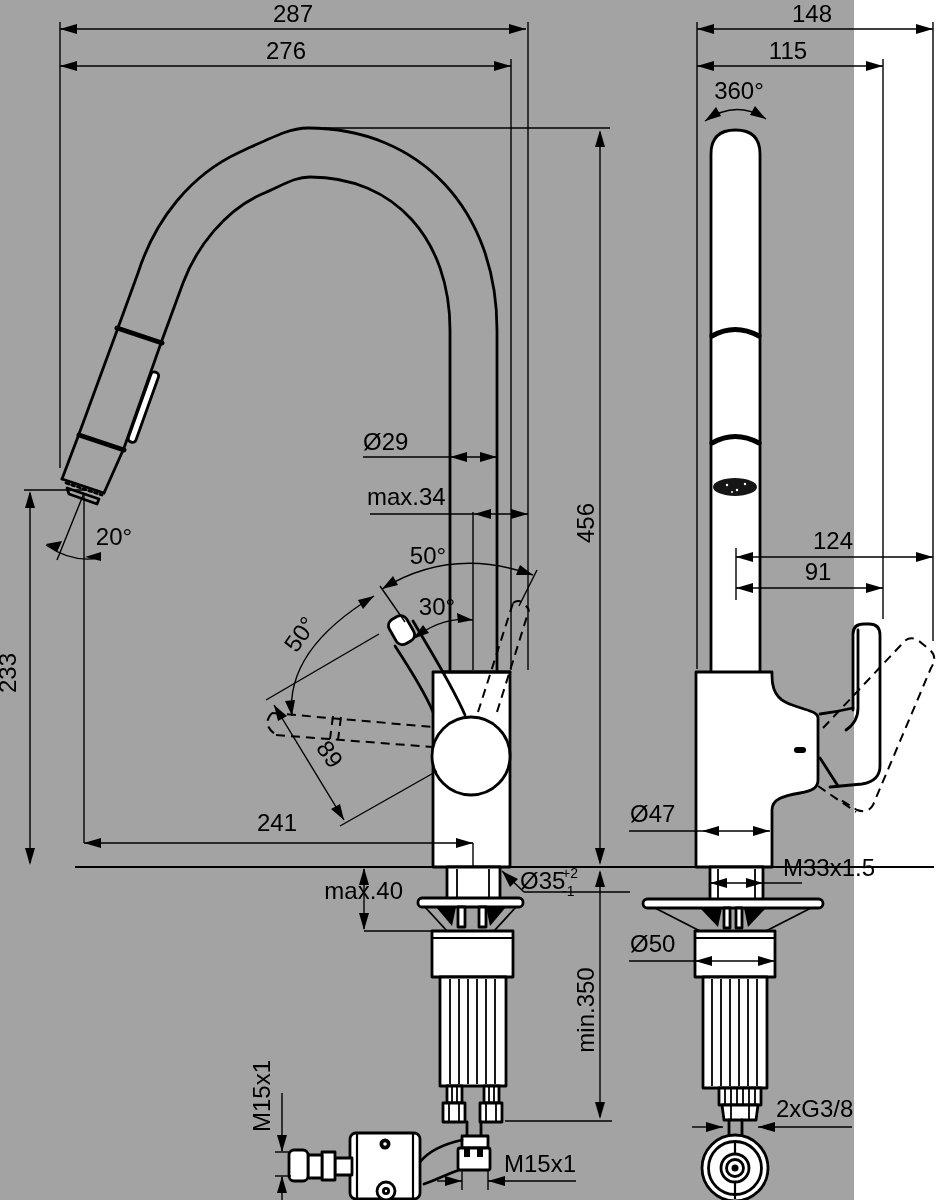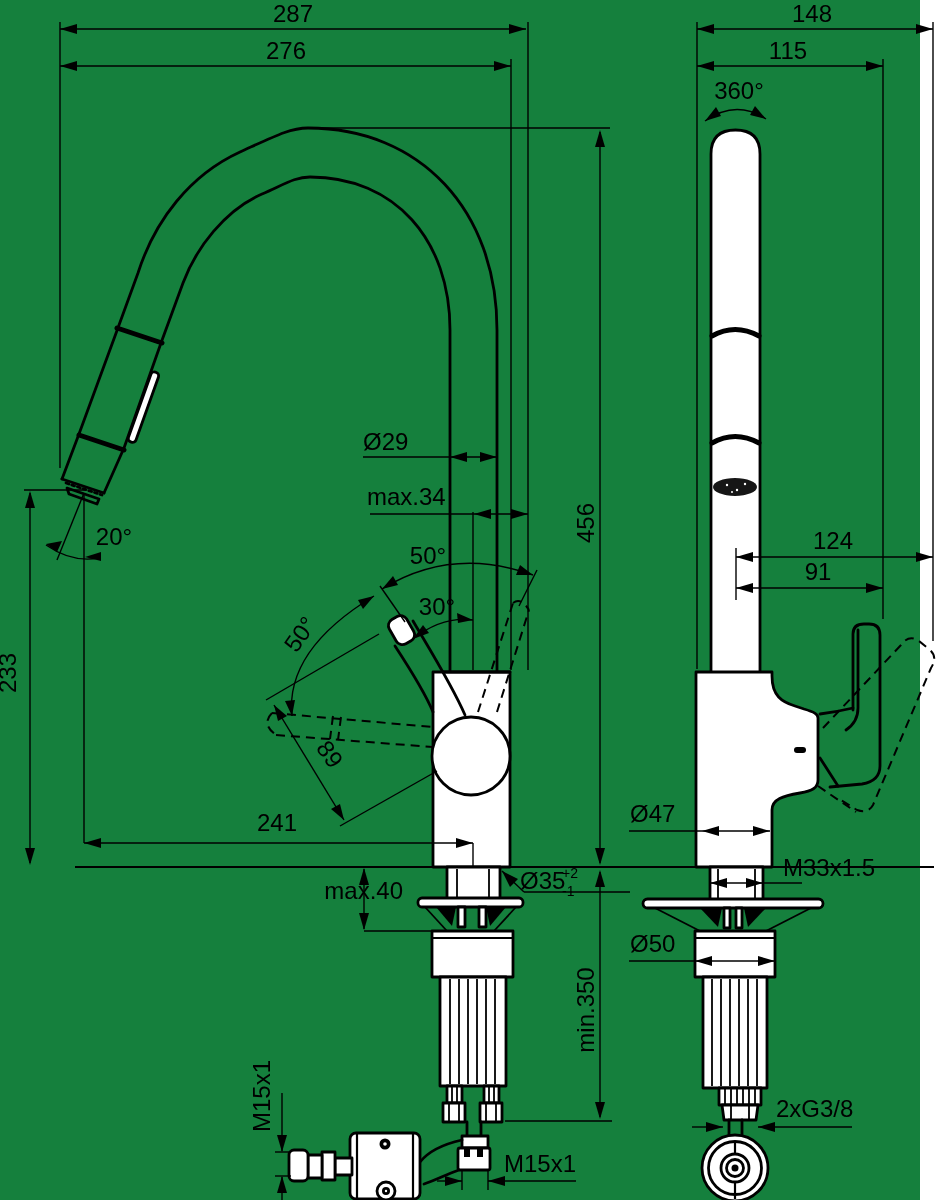--- a/index.html
+++ b/index.html
@@ -1,17 +1,17 @@
 <!DOCTYPE html>
 <html><head>
 <meta charset="utf-8">
 <style>
   html,body { margin:0; padding:0; background:#fff; }
   #stage {
-    position:relative; width:920px; height:1200px; background:#15803d;
+    position:relative; width:854px; height:1200px; background:#a3a3a3;
     font-family:"Liberation Sans", sans-serif;
   }
   svg text {
     font-family:"Liberation Sans", sans-serif;
     font-size:24px; fill:#000;
   }
   svg text.small { font-size:14px; }
   .thin  { stroke:#000; stroke-width:1.4; fill:none; }
   .med   { stroke:#000; stroke-width:2.2; fill:none; }
   .out   { stroke:#000; stroke-width:2.8; fill:none; stroke-linejoin:round; stroke-linecap:round; }

